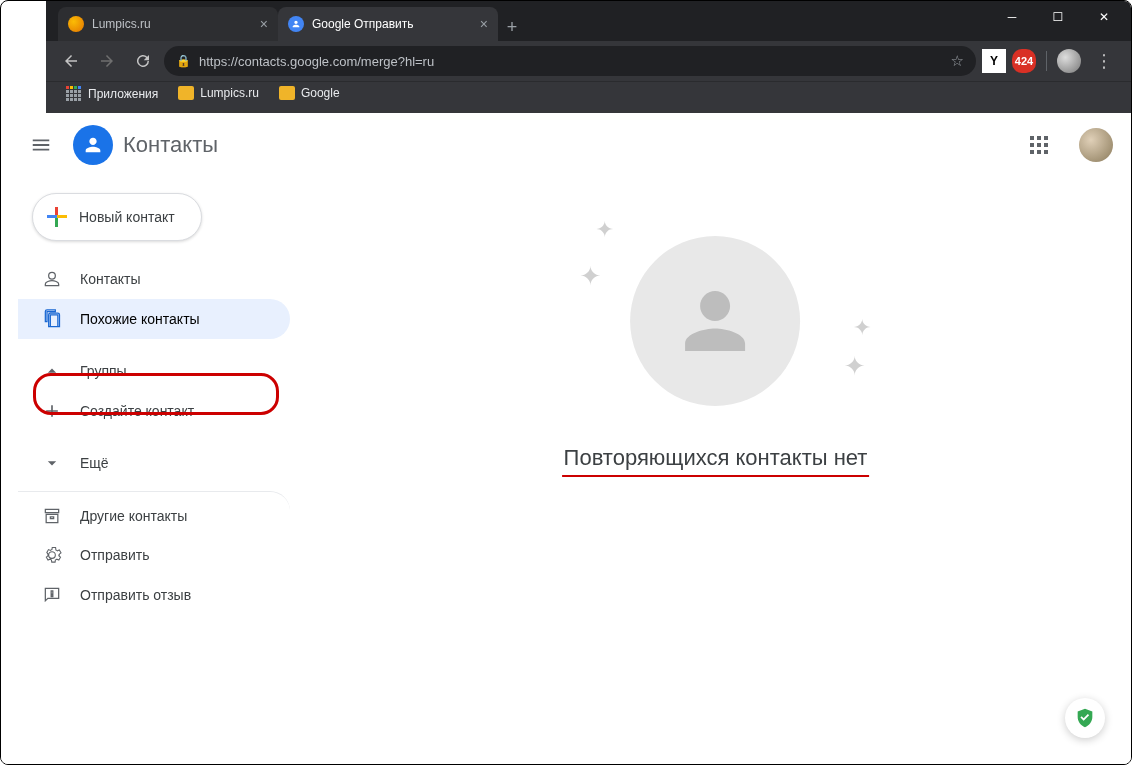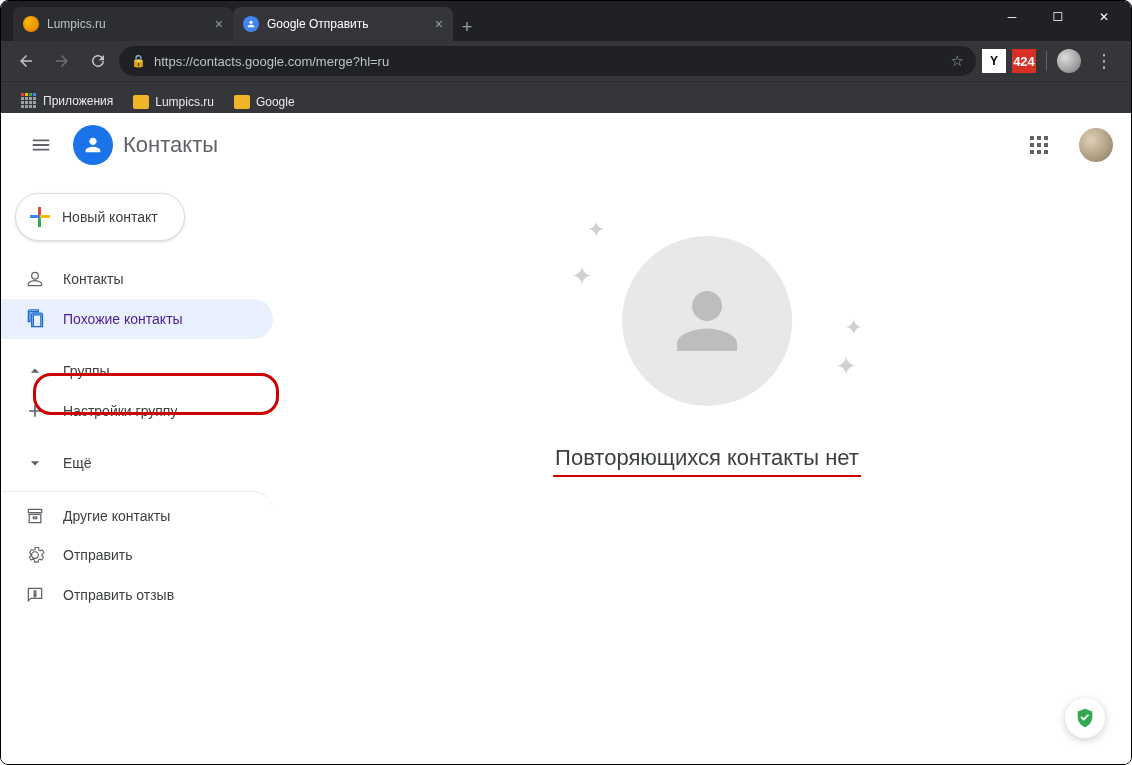--- a/index.html
+++ b/index.html
@@ -1,43 +1,43 @@
 <!DOCTYPE html>
 <html><head>
 <meta charset="utf-8">
 <style>
   * { box-sizing: border-box; margin: 0; padding: 0; font-family: Arial, Roboto, sans-serif; }
   body { width: 1132px; height: 765px; background: #fff; position: relative; border: 1px solid #000; border-radius: 8px; overflow: hidden; }
 
   
-  .chrome { background: #202124; color: #e8eaed; }
+  .chrome { background: #202124; color: #e8eaed; margin-left: 45px; }
   .titlebar { height: 40px; display: flex; align-items: flex-end; padding: 0 0 0 12px; position: relative; }
   .tab { height: 34px; width: 220px; display: flex; align-items: center; gap: 8px; padding: 0 10px; position: relative; color: #bdc1c6; font-size: 12px; }
   .tab.dark { background: #2d2e31; border-radius: 8px 8px 0 0; }
   .tab.active { background: #35363a; border-radius: 8px 8px 0 0; color: #fff; }
   .tab .favicon { width: 16px; height: 16px; border-radius: 50%; flex-shrink: 0; }
   .tab .close { margin-left: auto; font-size: 14px; color: #9aa0a6; cursor: pointer; }
   .newtab { width: 28px; height: 28px; display:flex; align-items:center; justify-content:center; color:#9aa0a6; font-size:18px; cursor:pointer; }
   .wincontrols { position: absolute; top: 0; right: 4px; display: flex; }
   .wincontrols div { width: 46px; height: 32px; display:flex; align-items:center; justify-content:center; color:#fff; font-size:12px; cursor:pointer; }
 
   .addrbar { height: 40px; background: #35363a; display:flex; align-items:center; gap:6px; padding: 0 10px; }
   .navbtn { width:30px; height:30px; display:flex; align-items:center; justify-content:center; color:#c4c4c4; cursor:pointer; border-radius:50%; }
   .navbtn.disabled { color:#6f6f6f; }
   .url { flex:1; height:30px; background:#202124; border-radius:15px; display:flex; align-items:center; padding:0 12px; gap:8px; color:#bdc1c6; font-size:13px; }
   .url .lock { color:#9aa0a6; font-size:12px; }
   .url .star { margin-left:auto; color:#9aa0a6; font-size:15px; }
   .ext { width:24px; height:24px; display:flex; align-items:center; justify-content:center; cursor:pointer; }
   .ext.y { background:#fff; font-weight:bold; color:#000; font-size:12px; }
-  .ext.gmail { background:#d93025; color:#fff; font-size:13px; font-weight:bold; border-radius:0; }
+  .ext.gmail { background:#d93025; color:#fff; font-size:11px; font-weight:bold; border-radius:10px; }
   .ext.avatar { border-radius:50%; overflow:hidden; }
   .kebab { color:#c4c4c4; font-size:18px; padding:0 8px; cursor:pointer; }
   .sep { width:1px; height:20px; background:#5f6368; margin:0 4px; }
 
-  .bookbar { height:32px; background:#35363a; border-top:1px solid #2a2b2e; display:flex; align-items:flex-end; gap:4px; padding:0 12px; }
+  .bookbar { height:32px; background:#35363a; border-top:1px solid #2a2b2e; display:flex; align-items:flex-start; gap:4px; padding:0 12px; }
   .bm { display:flex; align-items:center; gap:6px; padding:4px 8px; color:#e8eaed; font-size:12px; cursor:pointer; border-radius:4px; }
   .bm .foldericon { width:16px; height:14px; background:#f0b429; border-radius:2px; }
   .bm .appsicon { width:16px; height:16px; display:grid; grid-template-columns:repeat(4,3px); grid-auto-rows:3px; gap:1px; }
   .bm .appsicon span:nth-child(1){background:#ea4335;} .bm .appsicon span:nth-child(2){background:#fbbc04;}
   .bm .appsicon span:nth-child(3){background:#34a853;} .bm .appsicon span:nth-child(4){background:#4285f4;}
   .bm .appsicon span { background:#9aa0a6; }
 
   
   .content { position:absolute; top:112px; left:0; right:0; bottom:0; background:#fff; }
   .gheader { height:64px; display:flex; align-items:center; gap:10px; padding:0 18px; }
@@ -49,33 +49,33 @@
   .gsearch { flex:1; max-width:620px; height:46px; background:#f1f3f4; border-radius:8px; display:flex; align-items:center; gap:12px; padding:0 16px; margin-left:28px; }
   .gsearch svg { fill:#5f6368; width:22px; height:22px; }
   .gsearch input { border:none; background:transparent; outline:none; font-size:16px; color:#3c4043; flex:1; }
   .gsearch input::placeholder { color:#80868b; }
   .gapps { margin-left:auto; width:44px; height:44px; display:flex; align-items:center; justify-content:center; cursor:pointer; }
   .gapps .grid9 { width:18px; height:18px; display:grid; grid-template-columns:repeat(3,4px); grid-auto-rows:4px; gap:3px; }
   .gapps .grid9 span { background:#5f6368; border-radius:0; }
   .gavatar { width:34px; height:34px; border-radius:50%; background:radial-gradient(circle at 35% 35%,#e0d0b8,#8a7a5a); cursor:pointer; margin-left:8px; }
 
   .layout { display:flex; height:calc(100% - 64px); }
-  .sidebar { width:282px; padding-top:10px; }
+  .sidebar { width:282px; padding-top:10px;margin-left:17px; }
   .newcontact { margin:6px 0 18px 14px; height:48px; width:170px; border:1px solid #dadce0; border-radius:24px; display:inline-flex; align-items:center; gap:12px; padding:0 20px 0 14px; box-shadow:0 1px 3px rgba(0,0,0,0.15); cursor:pointer; background:#fff; }
   .newcontact .plus { width:20px; height:20px; position:relative; }
   .newcontact .plus::before,.newcontact .plus::after{content:"";position:absolute;background:#5f6368;}
   .newcontact .plus::before{left:8px;top:0;width:3px;height:20px;background:linear-gradient(#ea4335 50%,#34a853 50%);}
   .newcontact .plus::after{top:8px;left:0;width:20px;height:3px;background:linear-gradient(90deg,#4285f4 50%,#fbbc04 50%);}
   .newcontact span { font-size:14px; color:#3c4043; }
 
   .sidelist { display:flex; flex-direction:column; }
   .sitem { height:40px; display:flex; align-items:center; gap:18px; padding:0 10px 0 24px; border-radius:0 20px 20px 0; font-size:14px; color:#3c4043; cursor:pointer; margin-right:10px; }
   .sitem.section-gap { margin-top:12px;text-align:right; }
   .sitem.divider-above { border-top:1px solid #e8eaed; margin-top:8px; padding-top:4px; height:44px; }
-  .sitem.active { background:#e8f0fe; color:#4c1d95; font-weight:500; }
+  .sitem.active { background:#e8f0fe; color:#000000; font-weight:500; }
   .sitem .icn { width:20px; height:20px; display:flex; align-items:center; justify-content:center; color:#5f6368; flex-shrink:0; }
   .sitem.active .icn { color:#1967d2; }
   .sitem .icn svg { width:20px; height:20px; fill:currentColor; }
   .sitem .label { white-space:nowrap; overflow:hidden; text-overflow:ellipsis; }
 
   .highlight-ring { position:absolute; border:3px solid #cc0000; border-radius:18px; pointer-events:none; }
 
   .main { flex:1; position:relative; }
   .empty { position:absolute; left:50%; top:44px; transform:translateX(-50%); text-align:center; }
   .empty-illus { width:200px; height:200px; margin:0 auto; position:relative; }
@@ -244,21 +244,21 @@
             </span>
           <span class="label">Группы</span>
         </div>
 
         <div class="sitem">
           <span class="icn">
               <svg viewBox="0 0 24 24">
                 <path d="M19 11h-6V5h-2v6H5v2h6v6h2v-6h6z"></path>
               </svg>
             </span>
-          <span class="label">Настройки группу</span>
+          <span class="label">Создайте контакт</span>
         </div>
 
         <div class="sitem section-gap">
           <span class="icn">
               <svg viewBox="0 0 24 24">
                 <path d="M7 10l5 5 5-5z"></path>
               </svg>
             </span>
           <span class="label">Ещё</span>
         </div>

